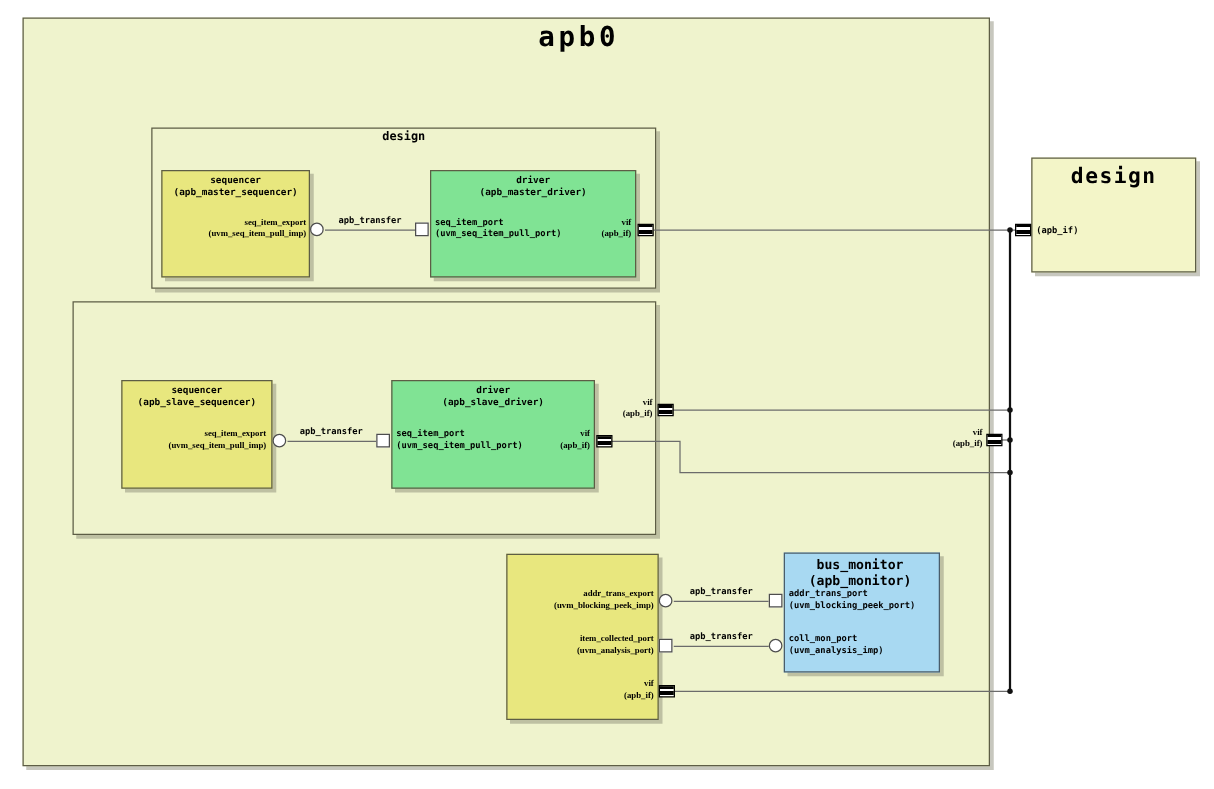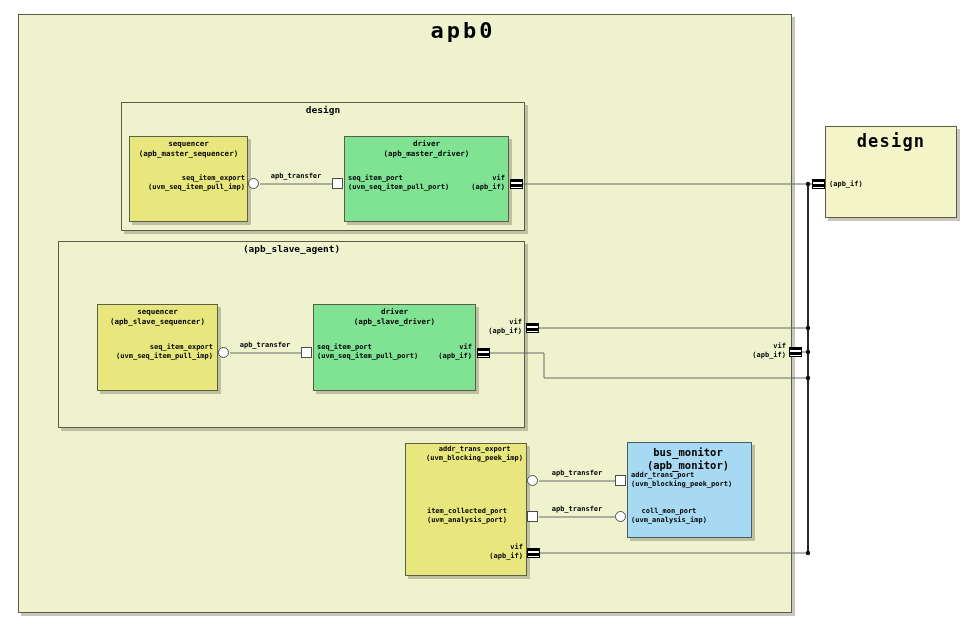--- a/index.html
+++ b/index.html
@@ -12,21 +12,21 @@
        box-shadow:3px 3px 0 rgba(130,130,110,.45);}
   .env-bg{background:var(--env-bg);}
   .agent-bg{background:var(--agent-bg);}
   .seq-bg{background:var(--sequencer-bg);}
   .drv-bg{background:var(--driver-bg);}
   .mon-bg{background:var(--monitor-bg);border-color:#4a5d6b;}
   .des-bg{background:var(--design-bg);}
   .col-bg{background:var(--collector-bg);}
   .t{position:absolute;white-space:nowrap;}
   .ctr{text-align:center;}
-  .rgt{text-align:right;}
+  .rgt{text-align:right;font-family:Liberation Serif, serif;}
   .env-title{font-size:22px;line-height:23px;letter-spacing:3px;}
   .design-title{font-size:17px;line-height:20px;letter-spacing:1.2px;}
   .agent-title{font-size:9.5px;line-height:12.5px;}
   .bus-title{font-size:10.5px;line-height:13px;}
   .comp-title{font-size:7.5px;line-height:9.5px;}
   .plbl{font-size:7px;line-height:9px;}
   .wlbl{font-size:7px;line-height:9px;transform:translateX(-50%);}
   .pcircle{position:absolute;width:11px;height:11px;border-radius:50%;
            background:#fff;border:1.4px solid #4d4d4d;box-sizing:border-box;}
   .psquare{position:absolute;width:11px;height:11px;
@@ -72,21 +72,20 @@
 
   <div class="t ctr env-title" style="left:18px;width:890px;top:19px;">
     <div>apb0</div>
   </div>
   <div class="t ctr design-title" style="left:825px;width:132px;top:131px;">design</div>
 
   <div class="t ctr agent-title" style="left:121px;width:404px;top:104px;">
     <div>design</div>
   </div>
   <div class="t ctr agent-title" style="left:58px;width:467px;top:243px;">
-    <div>(apb_slave_agent)</div>
   </div>
 
   <div class="t ctr comp-title" style="left:129px;width:119px;top:139px;">
     <div>sequencer</div>
     <div>(apb_master_sequencer)</div>
   </div>
   <div class="t ctr comp-title" style="left:344px;width:165px;top:139px;">
     <div>driver</div>
     <div>(apb_master_driver)</div>
   </div>
@@ -131,37 +130,37 @@
   </div>
   <div class="t rgt plbl" style="right:449px;top:318px;">
     <div>vif</div>
     <div>(apb_if)</div>
   </div>
   <div class="t rgt plbl" style="right:185px;top:342px;">
     <div>vif</div>
     <div>(apb_if)</div>
   </div>
 
-  <div class="t rgt plbl" style="right:448px;top:445px;text-align:center;">
+  <div class="t rgt plbl" style="right:448px;top:471px;">
     <div>addr_trans_export</div>
     <div>(uvm_blocking_peek_imp)</div>
   </div>
-  <div class="t rgt plbl" style="right:464px;top:507px;">
+  <div class="t rgt plbl" style="right:448px;top:507px;">
     <div>item_collected_port</div>
     <div>(uvm_analysis_port)</div>
   </div>
   <div class="t rgt plbl" style="right:448px;top:543px;">
     <div>vif</div>
     <div>(apb_if)</div>
   </div>
   <div class="t plbl" style="left:631px;top:471px;">
     <div>addr_trans_port</div>
     <div>(uvm_blocking_peek_port)</div>
   </div>
-  <div class="t plbl" style="left:631px;top:507px;text-align:center;">
+  <div class="t plbl" style="left:631px;top:507px;">
     <div>coll_mon_port</div>
     <div>(uvm_analysis_imp)</div>
   </div>
 
   <div class="t wlbl" style="left:296px;top:172px;">apb_transfer</div>
   <div class="t wlbl" style="left:265px;top:341px;">apb_transfer</div>
   <div class="t wlbl" style="left:577px;top:469px;">apb_transfer</div>
   <div class="t wlbl" style="left:577px;top:505px;">apb_transfer</div>
 
   <div class="pcircle" style="left:248px;top:178px;"></div>

